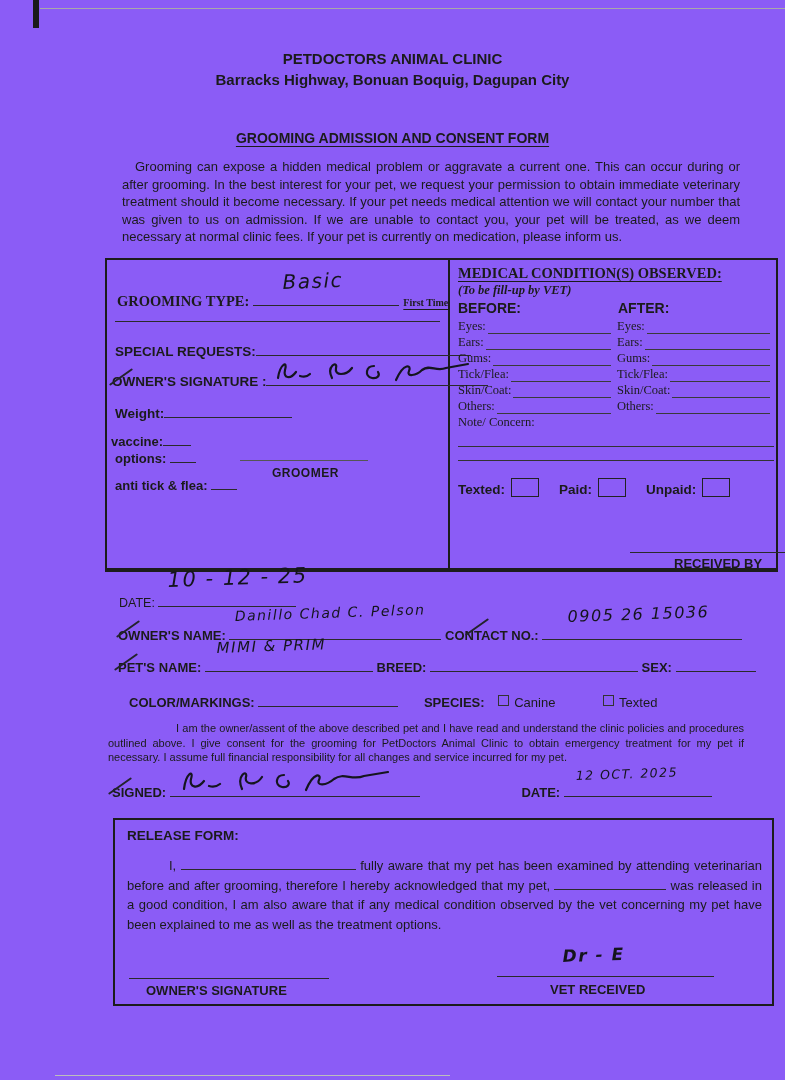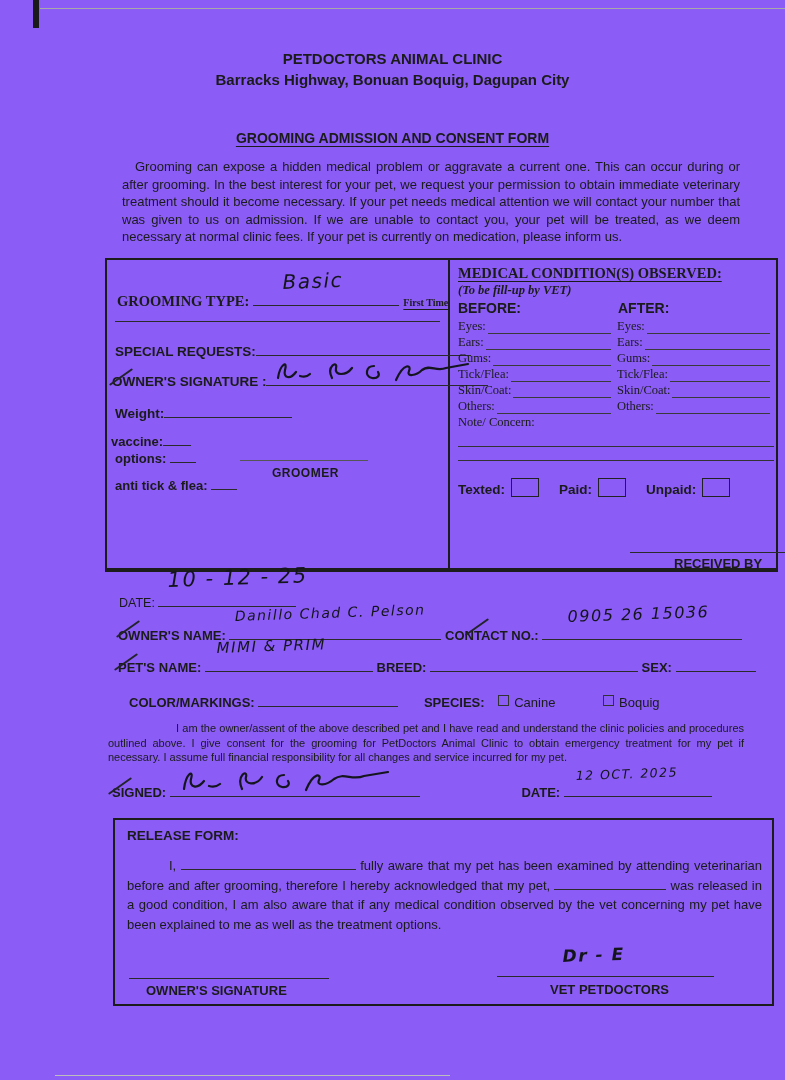--- a/index.html
+++ b/index.html
@@ -168,21 +168,21 @@
     <span class="bl" style="width:208px;border-bottom-width:1.6px;"></span>
     <span class="b">SEX:</span>
     <span class="bl" style="width:80px;border-bottom-width:1.6px;"></span>
   </div>
 
   <div class="abs" style="left:129px;top:693px;font-size:13px;white-space:nowrap;">
     <span class="b">COLOR/MARKINGS:</span>
     <span class="bl" style="width:140px;border-bottom-width:1.6px;"></span>
     <span class="b" style="margin-left:22px;">SPECIES:</span>
     <span style="margin-left:10px;margin-top:20px;"><span class="cb"></span><span>Canine</span></span>
-    <span style="margin-left:44px;"><span class="cb"></span><span>Boquig</span></span>
+    <span style="margin-left:44px;"><span class="cb"></span><span>Texted</span></span>
   </div>
 
   <div class="abs para" style="left:108px;top:721px;width:636px;font-size:11px;line-height:14.6px;text-indent:68px;">I am the owner/assent of the above described pet and I have read and understand the clinic policies and procedures outlined above. I give consent for the grooming for PetDoctors Animal Clinic to obtain emergency treatment for my pet if necessary. I assume full financial responsibility for all changes and service incurred for my pet.</div>
 
   <div class="abs" style="left:112px;top:783px;font-size:13px;white-space:nowrap;">
     <span class="slash" style="left:-6px;top:2px;"></span>
     <span class="b">SIGNED:</span>
     <span class="bl" style="width:250px;position:relative;border-bottom-width:1.6px;"><svg class="abs" style="left:6px;top:-18px;" width="220" height="32" viewBox="0 0 220 32">
           <path d="M8,24 C10,8 18,4 15,14 C13,22 21,25 28,16 M33,21 Q39,23 44,19 M66,24 C60,10 72,4 70,12 C68,20 80,21 86,12 M108,10 C100,10 98,20 106,22 C112,23 114,19 112,16 M130,25 C138,6 146,9 143,15 C140,21 150,21 158,14 C168,7 176,16 188,11 L212,7" stroke="#15151f" fill="none" stroke-width="2.2" stroke-linecap="round"></path>
         </svg></span>
@@ -198,16 +198,16 @@
       <span>fully aware that my pet has been examined by attending veterinarian before and after grooming, therefore I hereby acknowledged that my pet,</span>
       <span class="bl" style="width:112px;border-bottom-width:1.5px;"></span>
       <span>was released in a good condition, I am also aware that if any medical condition observed by the vet concerning my pet have been explained to me as well as the treatment options.</span>
     </div>
 
     <div class="abs" style="left:14px;top:158px;width:200px;height:1px;background:#2a2a2a;"></div>
     <div class="abs b" style="left:31px;top:163px;font-size:13px;">OWNER'S SIGNATURE</div>
 
     <div class="abs hw" style="left:448px;top:126px;font-size:17px;font-weight:bold;">Dr -  E</div>
     <div class="abs" style="left:382px;top:156px;width:217px;height:1px;background:#2a2a2a;"></div>
-    <div class="abs b" style="left:435px;top:162px;font-size:13px;">VET PETDOCTORS</div>
+    <div class="abs b" style="left:435px;top:162px;font-size:13px;">VET RECEIVED</div>
   </div>
 
 </div>
 
 </body></html>

